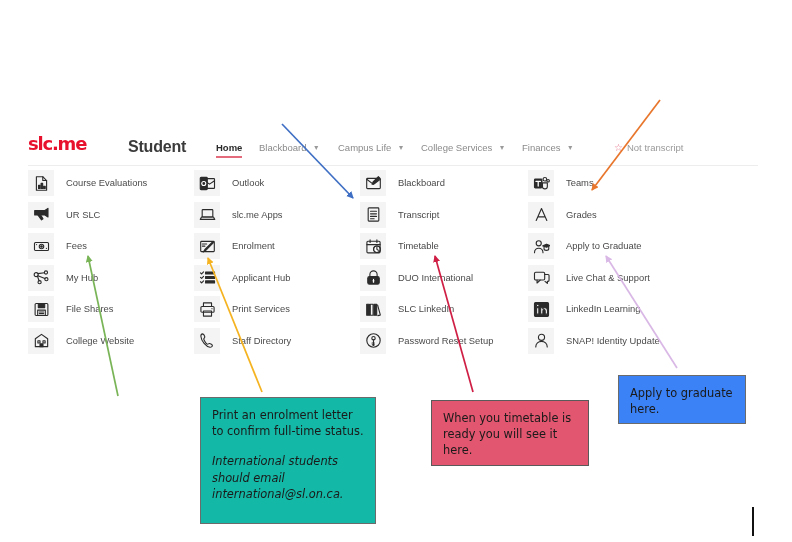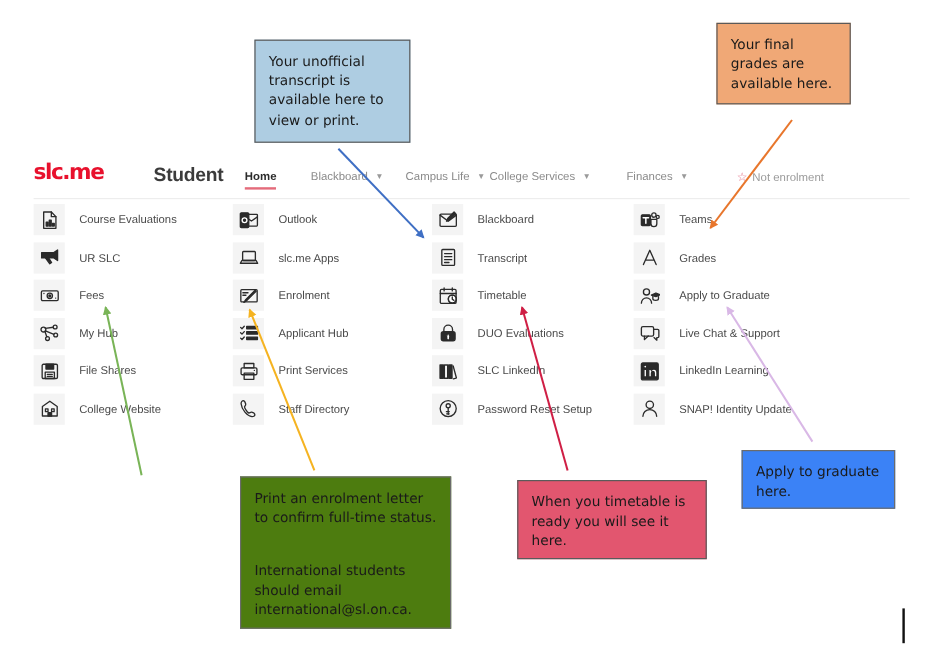--- a/index.html
+++ b/index.html
@@ -53,61 +53,61 @@
     position:absolute;left:38px;top:7px;font-size:9.4px;color:#4a4a4a;white-space:nowrap;
   }
 
   
   .callout{
     position:absolute;border:1px solid #6b6b6b;box-sizing:border-box;
     font-size:11.4px;color:#1a1a1a;line-height:16.2px;
     padding:9px 11px;font-family:"DejaVu Sans", sans-serif;
   }
   .callout p{margin:0;}
-  .callout p + p{margin-top:28px;}
+  .callout p + p{margin-top:14px;font-style:italic;}
 
   
   #arrows{position:absolute;left:0;top:0;width:792px;height:542px;pointer-events:none;}
 
   .tick{position:absolute;left:752px;top:507px;width:1.6px;height:29px;background:#111;}
 </style>
 </head>
 <body>
 
 <div id="canvas">
 
   <div class="portal">
 
     <div class="hdr">
       <div class="logo">slc.me</div>
       <div class="brand">Student</div>
 
       <div class="nav">
-        <div class="navitem active" style="left:0px;">
+        <div class="navitem active" style="left:12px;">
           <span>Home</span>
           <span class="und"></span>
         </div>
         <div class="navitem" style="left:55px;">
           <span>Blackboard</span>
           <span class="chev">▾</span>
         </div>
         <div class="navitem" style="left:134px;">
           <span>Campus Life</span>
           <span class="chev">▾</span>
         </div>
-        <div class="navitem" style="left:204px;">
+        <div class="navitem" style="left:217px;">
           <span>College Services</span>
           <span class="chev">▾</span>
         </div>
         <div class="navitem" style="left:318px;">
           <span>Finances</span>
           <span class="chev">▾</span>
         </div>
         <div class="follow">
-          <span class="star">☆</span><span>Not enrolment</span>
+          <span class="star">☆</span><span>Not transcript</span>
         </div>
       </div>
     </div>
 
     <div class="hdrline"></div>
 
     <div class="grid" id="tile-grid">
         <div class="tile" style="left: 0px; top: 0px;">
           <div class="ibox">
             <svg width="17" height="17" viewBox="0 0 16 16" fill="none" stroke="#2b2b2b" stroke-width="1.05" stroke-linecap="round" stroke-linejoin="round">
@@ -268,21 +268,21 @@
         </div>
         <div class="tile" style="left: 332px; top: 94.5px;">
           <div class="ibox">
             <svg width="17" height="17" viewBox="0 0 16 16" fill="none" stroke="#2b2b2b" stroke-width="1.05" stroke-linecap="round" stroke-linejoin="round">
               <path d="M4.6 7V5.2a3.4 3.4 0 016.8 0V7"></path>
               <rect x="2.6" y="7" width="10.8" height="7.2" rx="1.6" fill="#2b2b2b"></rect>
               <circle cx="8" cy="9.8" r="1.1" fill="#fff"></circle>
               <path d="M8 10.6v1.8" stroke="#fff" stroke-width="1.3"></path>
             </svg>
           </div>
-          <div class="lbl">DUO Evaluations</div>
+          <div class="lbl">DUO International</div>
         </div>
         <div class="tile" style="left: 332px; top: 126px;">
           <div class="ibox">
             <svg width="17" height="17" viewBox="0 0 16 16" fill="none" stroke="#2b2b2b" stroke-width="1.05" stroke-linecap="round" stroke-linejoin="round">
               <rect x="1.6" y="3" width="2.6" height="10.4" fill="#2b2b2b"></rect>
               <rect x="5" y="3" width="2.6" height="10.4"></rect>
               <rect x="8.4" y="3" width="2.6" height="10.4" fill="#2b2b2b"></rect>
               <path d="M11.9 3.8l2.5 9.2-.1.3-2.2.5"></path>
             </svg>
           </div>
@@ -355,27 +355,21 @@
             <svg width="17" height="17" viewBox="0 0 16 16" fill="none" stroke="#2b2b2b" stroke-width="1.05" stroke-linecap="round" stroke-linejoin="round">
               <circle cx="8" cy="5" r="2.9"></circle>
               <path d="M2.6 14c0-3 2.4-5.2 5.4-5.2S13.4 11 13.4 14"></path>
             </svg>
           </div>
           <div class="lbl">SNAP! Identity Update</div>
         </div>
       </div>
   </div>
 
-  <div class="callout" id="c0" style="left: 212px; top: 33px; width: 130px; height: 86px; background: rgb(174, 205, 226); border-color: rgb(90, 90, 90);">
-      <p>Your unofficial transcript is available here to view or print.</p>
-    </div>
-  <div class="callout" id="c1" style="left: 597px; top: 19px; width: 112px; height: 68px; background: rgb(240, 168, 118); border-color: rgb(90, 90, 90);">
-      <p>Your final grades are available here.</p>
-    </div>
-  <div class="callout" id="c3" style="left: 200px; top: 397px; width: 176px; height: 127px; background: #4d7c0f; border-color: rgb(107, 107, 107);">
+  <div class="callout" id="c3" style="left: 200px; top: 397px; width: 176px; height: 127px; background: #14b8a6; border-color: rgb(107, 107, 107);">
       <p>Print an enrolment letter to confirm full-time status.</p>
       <p>International students should email international@sl.on.ca.</p>
     </div>
   <div class="callout" id="c4" style="left: 431px; top: 400px; width: 158px; height: 66px; background: rgb(226, 86, 111); border-color: rgb(90, 90, 90);">
       <p>When you timetable is ready you will see it here.</p>
     </div>
   <div class="callout" id="c5" style="left: 618px; top: 375px; width: 128px; height: 49px; background: #3b82f6; border-color: rgb(107, 107, 107);">
       <p>Apply to graduate here.</p>
     </div>
 

